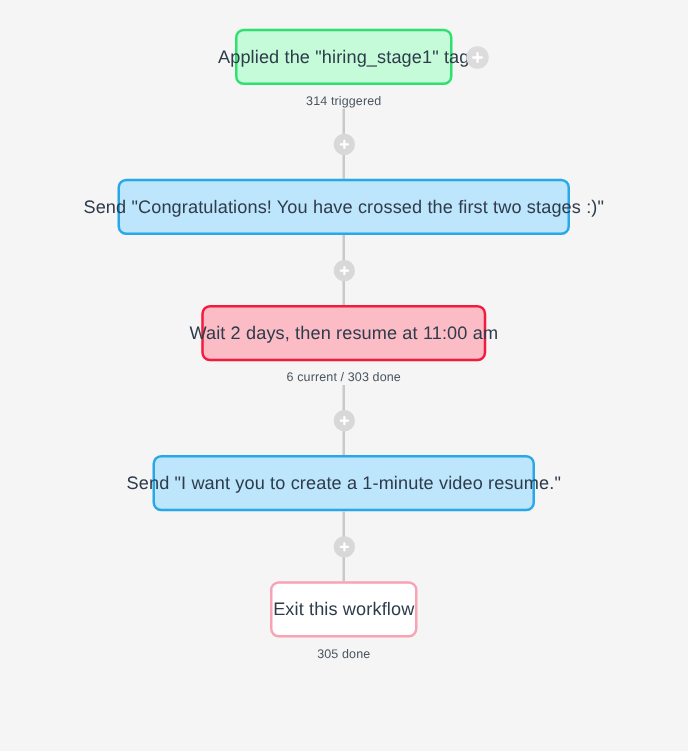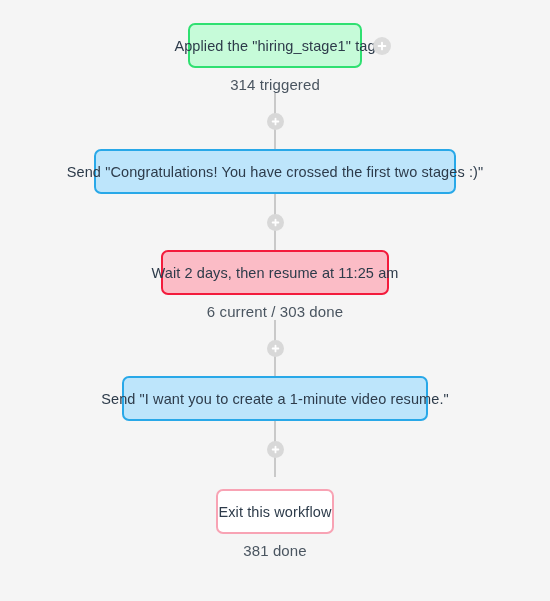--- a/index.html
+++ b/index.html
@@ -86,21 +86,21 @@
     border-radius: 50%;
     background: #dcdcdc;
     display: flex;
     align-items: center;
     justify-content: center;
   }
   .side-plus svg { display: block; }
 
   
   .counter {
-    font-size: 15px;
+    font-size: 10px;
     color: #4a5560;
     letter-spacing: 0.1px;
     margin-top: 8px;
     margin-bottom: 0;
     text-align: left;
   }
 
   
   .connector {
     position: relative;
@@ -164,21 +164,21 @@
         <span>
           <svg width="9" height="9" viewBox="0 0 10 10">
             <path d="M5 1.8 L5 8.2 M1.8 5 L8.2 5" stroke="#ffffff" stroke-width="2" stroke-linecap="round"></path>
           </svg>
         </span>
       </div>
     </div>
 
     <div class="node-row">
       <div class="node wait" style="width:228px;">
-        <span>Wait 2 days, then resume at 11:25 am</span>
+        <span>Wait 2 days, then resume at 11:00 am</span>
       </div>
     </div>
     <div class="counter">6 current / 303 done</div>
 
     <div class="connector" style="height:56px;">
       <div class="plus-btn">
         <span>
           <svg width="9" height="9" viewBox="0 0 10 10">
             <path d="M5 1.8 L5 8.2 M1.8 5 L8.2 5" stroke="#ffffff" stroke-width="2" stroke-linecap="round"></path>
           </svg>
@@ -196,20 +196,20 @@
       <div class="plus-btn">
         <span>
           <svg width="9" height="9" viewBox="0 0 10 10">
             <path d="M5 1.8 L5 8.2 M1.8 5 L8.2 5" stroke="#ffffff" stroke-width="2" stroke-linecap="round"></path>
           </svg>
         </span>
       </div>
     </div>
 
     <div class="node-row">
-      <div class="node exit" style="width:118px;margin-top:12px;">
+      <div class="node exit" style="width:118px;">
         <span>Exit this workflow</span>
       </div>
     </div>
-    <div class="counter">381 done</div>
+    <div class="counter">305 done</div>
 
   </div>
 </div>
 
 </body></html>

